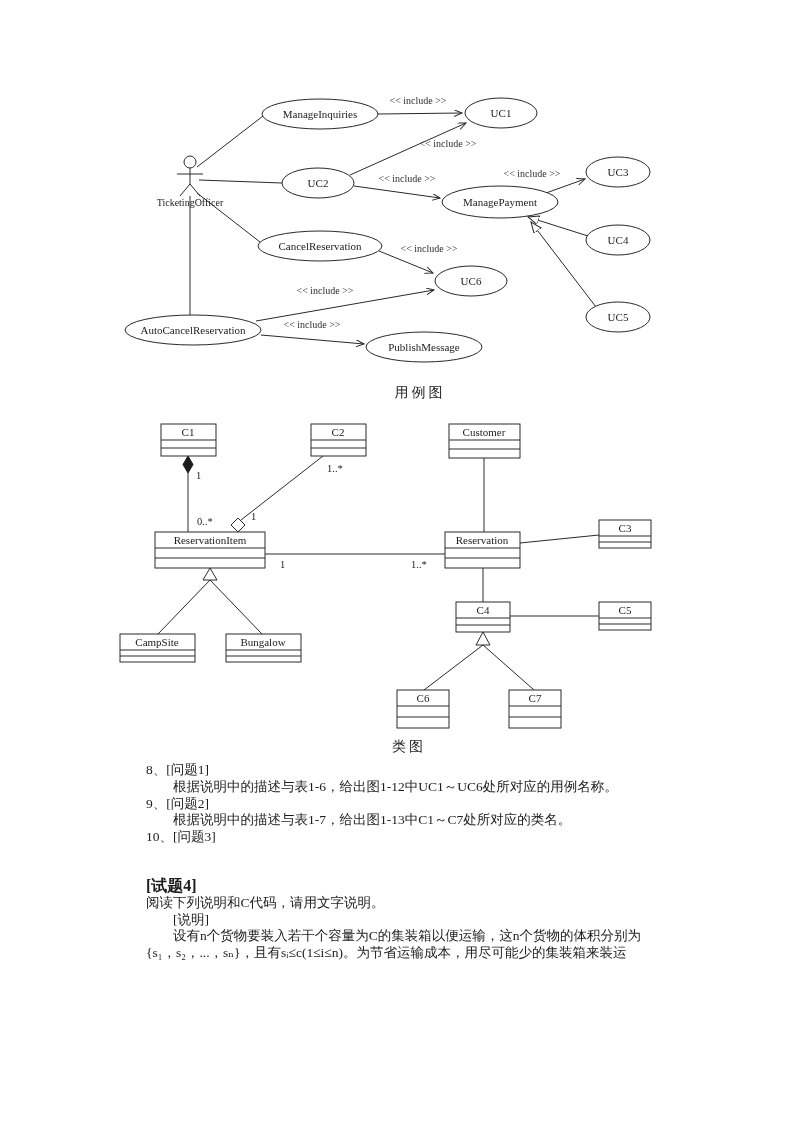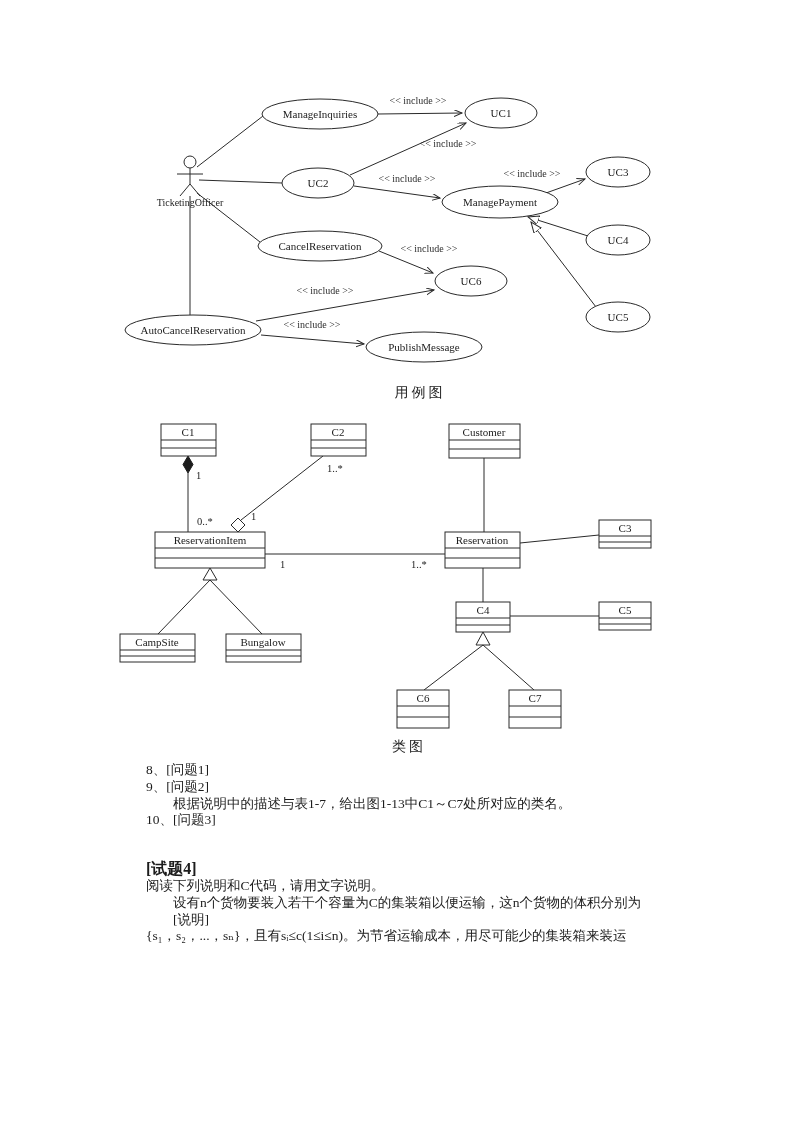--- a/index.html
+++ b/index.html
@@ -231,26 +231,27 @@
       <line class="compart" x1="509" y1="706" x2="561" y2="706"></line>
       <line class="compart" x1="509" y1="717" x2="561" y2="717"></line>
       <text class="cls-label" x="535" y="702" text-anchor="middle">C7</text>
     </g>
 
     <text class="caption" x="409" y="751" text-anchor="middle">类图</text>
   </svg>
 
   <div class="text-block">
     <div class="q-head"><span>8、</span><span>[问题1]</span></div>
+    <div class="indent">根据说明中的描述与表1-6，给出图1-12中UC1～UC6处所对应的用例名称。</div>
 
     <div class="q-head"><span>9、</span><span>[问题2]</span></div>
     <div class="indent">根据说明中的描述与表1-7，给出图1-13中C1～C7处所对应的类名。</div>
 
     <div class="q-head"><span>10、</span><span>[问题3]</span></div>
 
     <div class="exam4-header">[试题4]</div>
     <div>阅读下列说明和C代码，请用文字说明。</div>
+    <div class="indent">[说明]</div>
     <div class="indent">设有n个货物要装入若干个容量为C的集装箱以便运输，这n个货物的体积分别为</div>
-    <div class="indent">[说明]</div>
     <div>{s₁，s₂，...，sₙ}，且有sᵢ≤c(1≤i≤n)。为节省运输成本，用尽可能少的集装箱来装运</div>
   </div>
 
 </div>
 
 </body></html>

